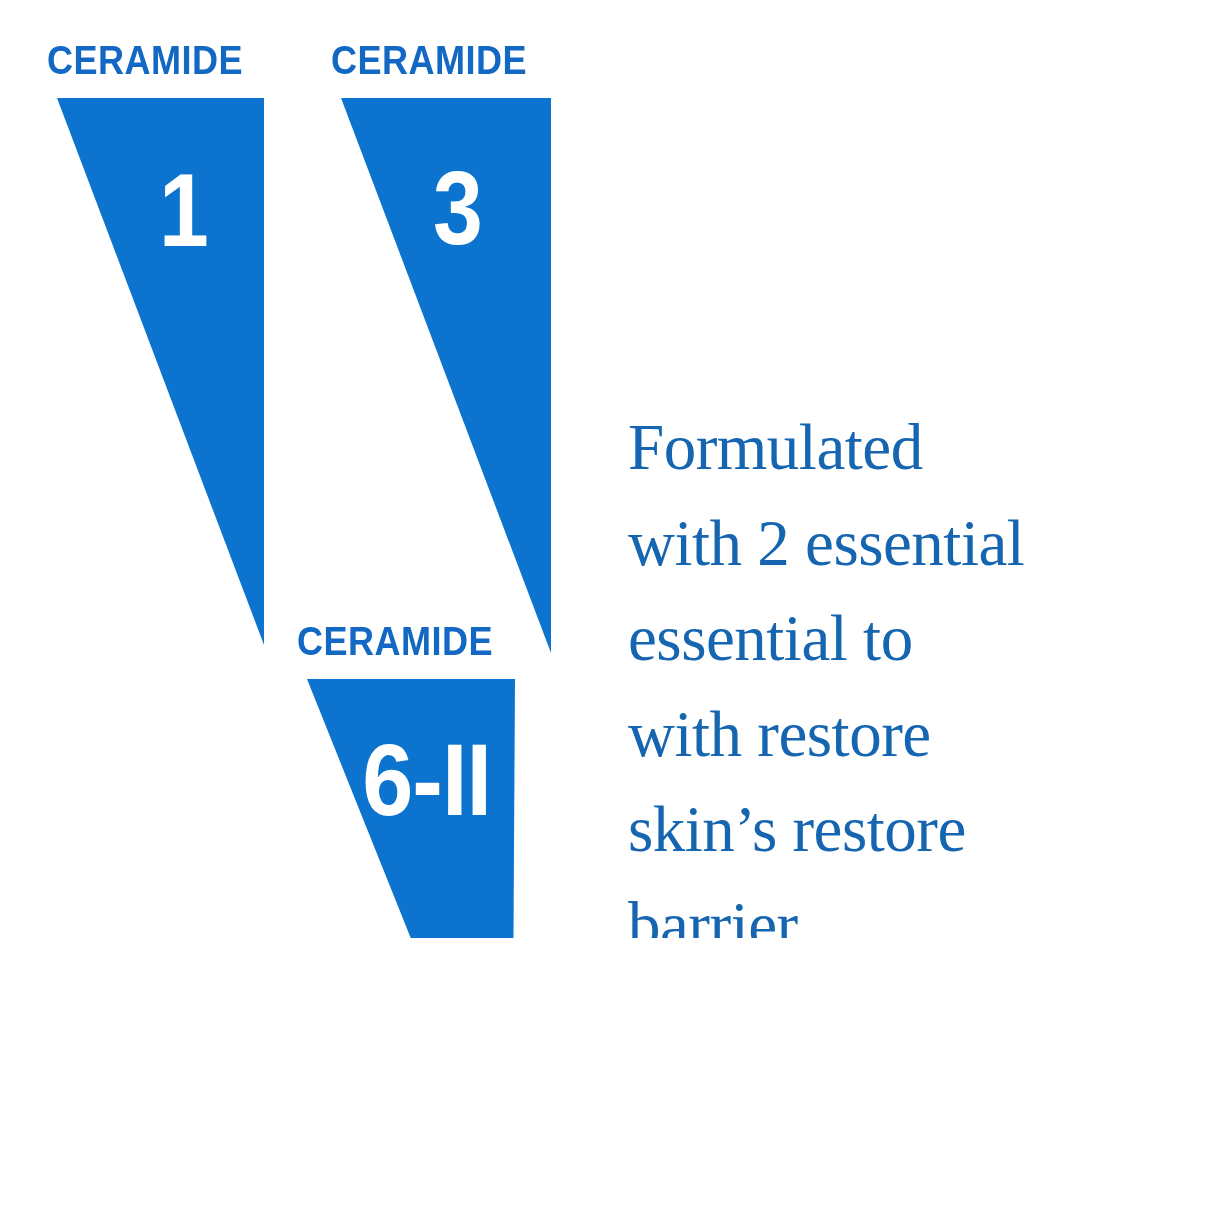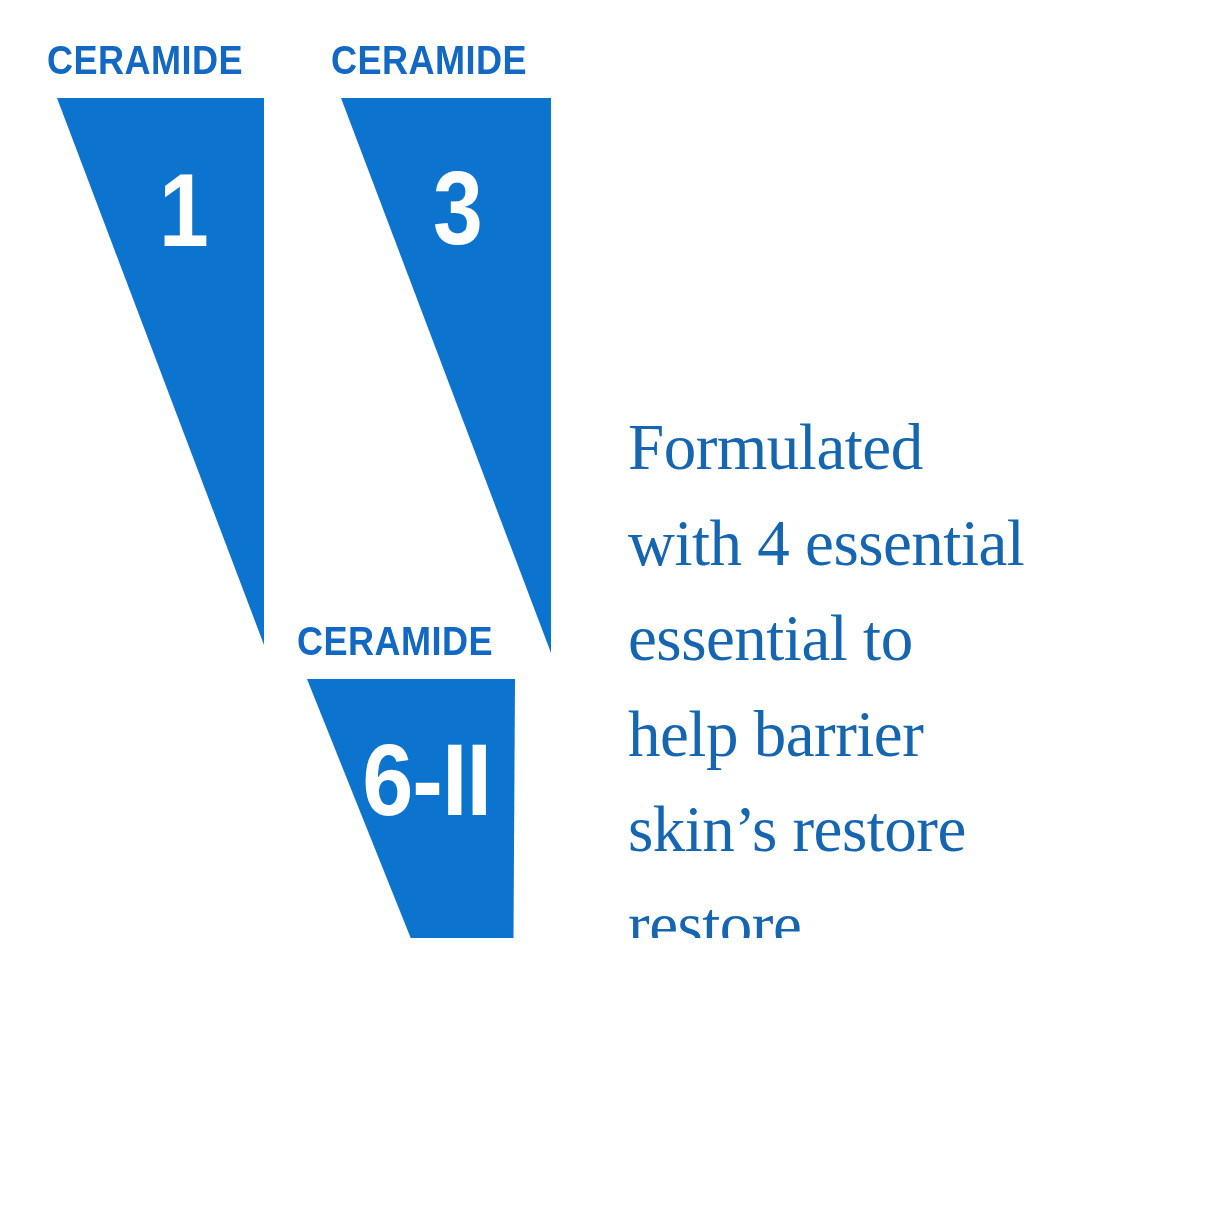--- a/index.html
+++ b/index.html
@@ -129,20 +129,20 @@
   <div class="wedge-block" id="block-3">
     <div class="wedge-label">CERAMIDE</div>
     <svg class="wedge-svg" width="225" height="520" viewBox="0 0 225 520">
       <polygon points="10,0 218,0 215,512" fill="#0c74ce"></polygon>
     </svg>
     <div class="wedge-number">6-II</div>
   </div>
 
   <div id="headline">
     <span class="hl-line">Formulated</span>
-    <span class="hl-line">with 4 essential</span>
+    <span class="hl-line">with 2 essential</span>
     <span class="hl-line">essential to</span>
-    <span class="hl-line">help barrier</span>
+    <span class="hl-line">with restore</span>
     <span class="hl-line">skin’s restore</span>
-    <span class="hl-line">restore</span>
+    <span class="hl-line">barrier</span>
   </div>
 
 </div>
 
 </body></html>

